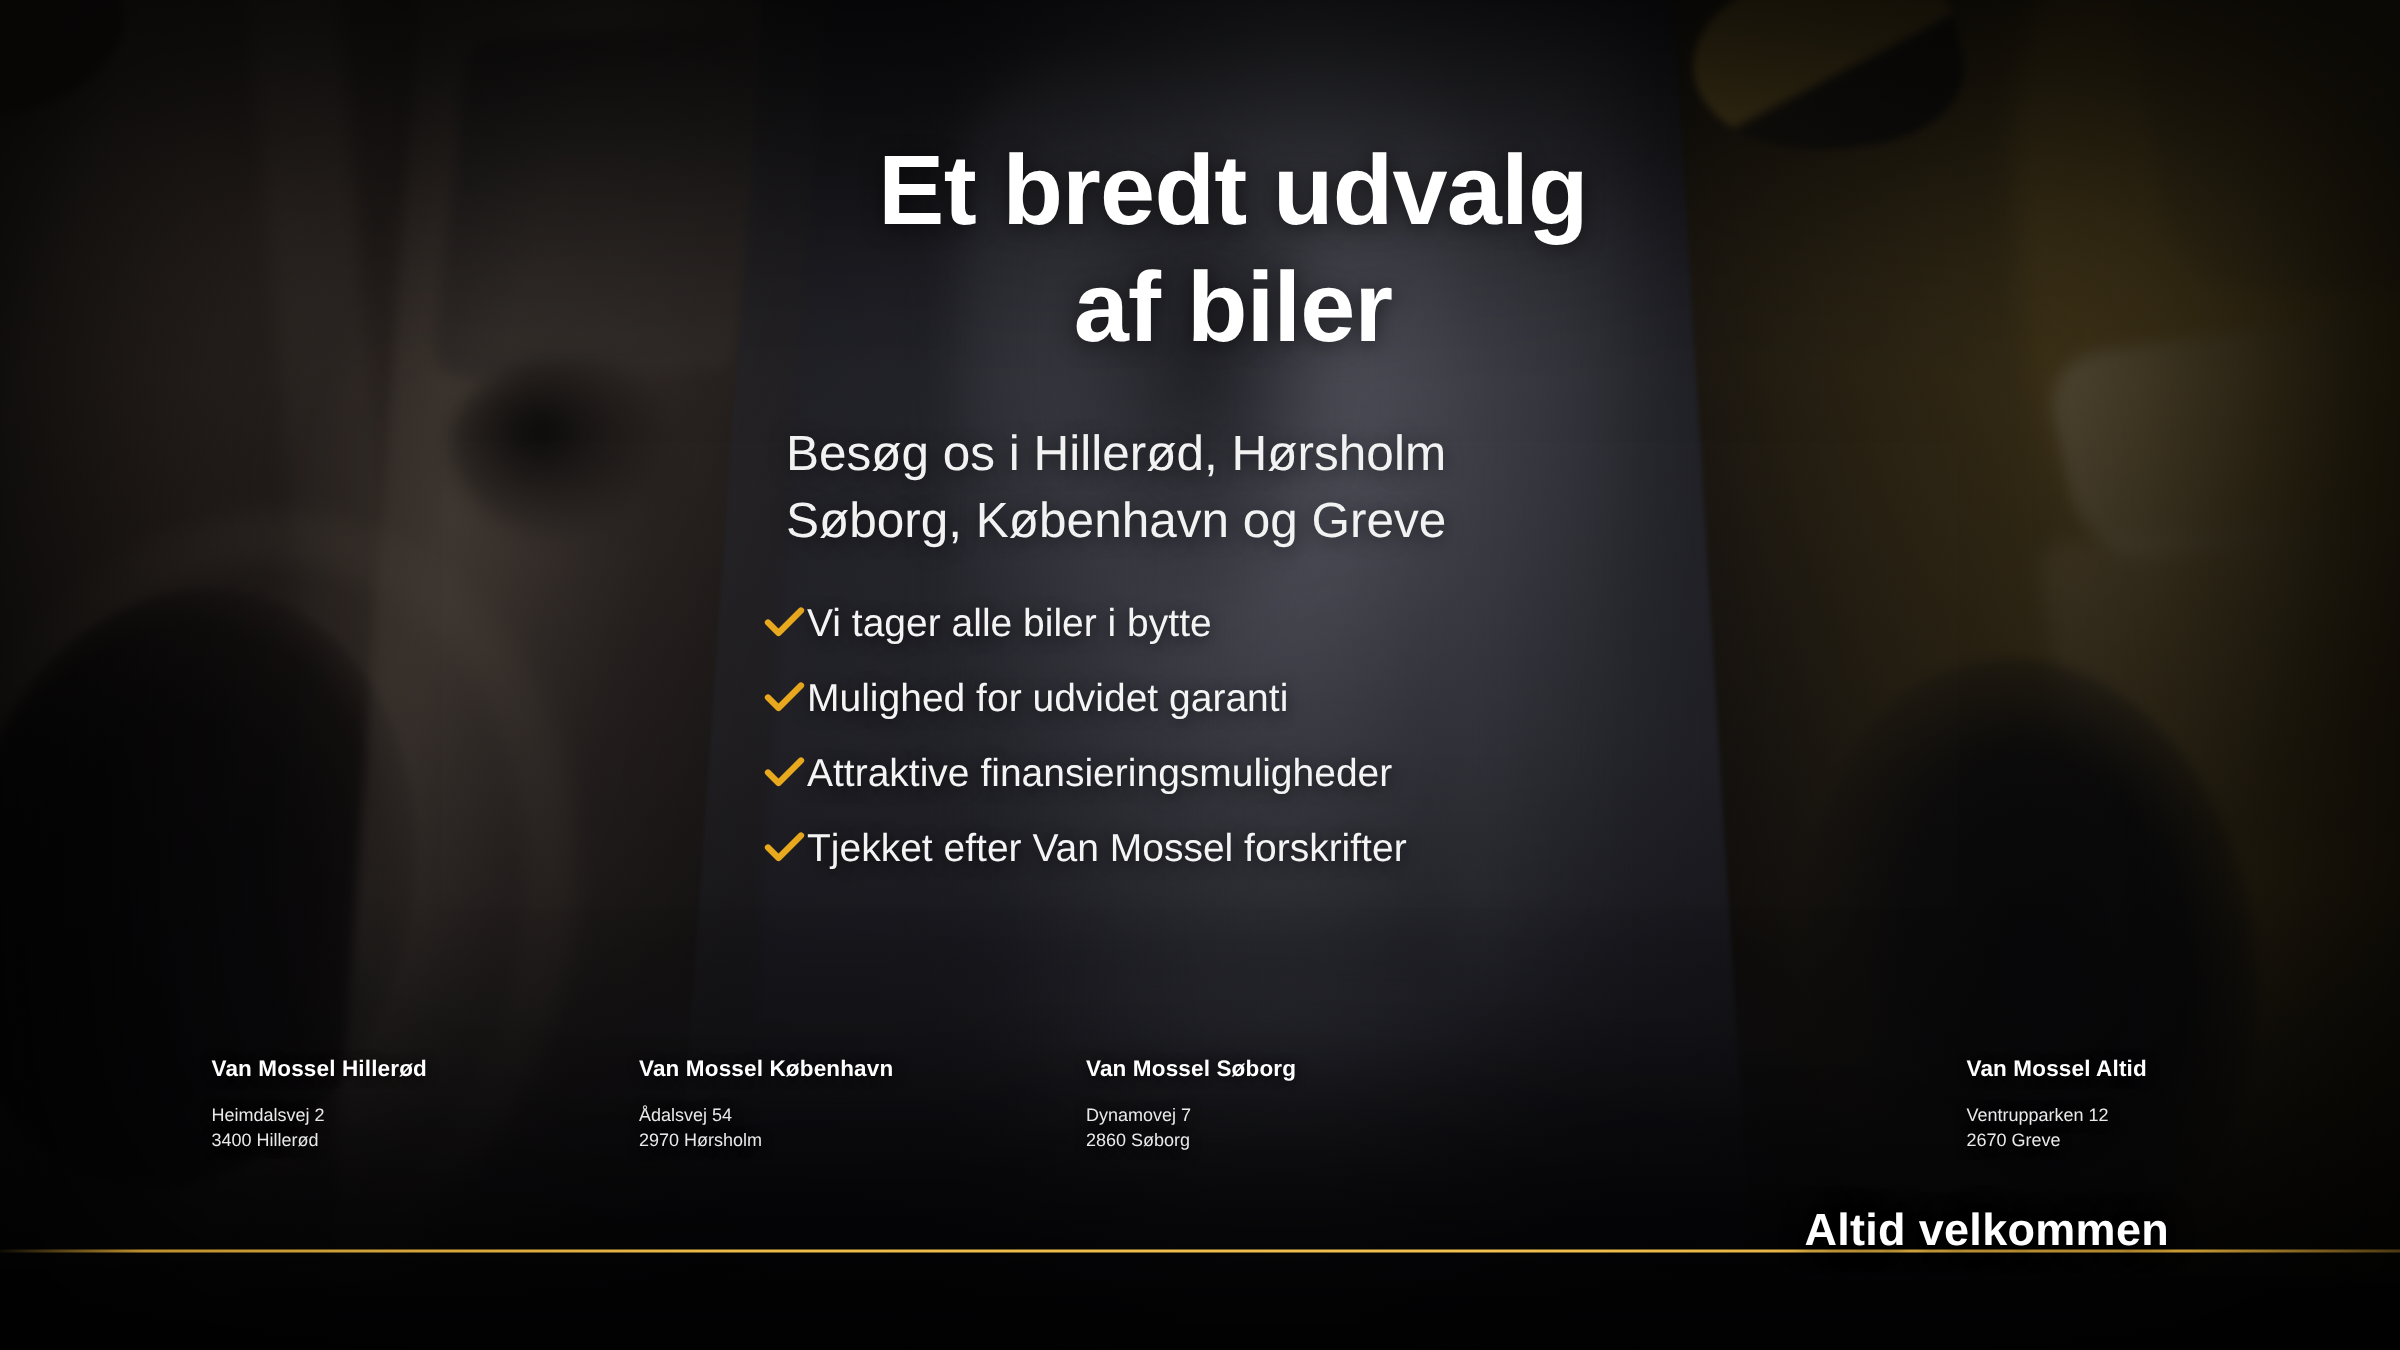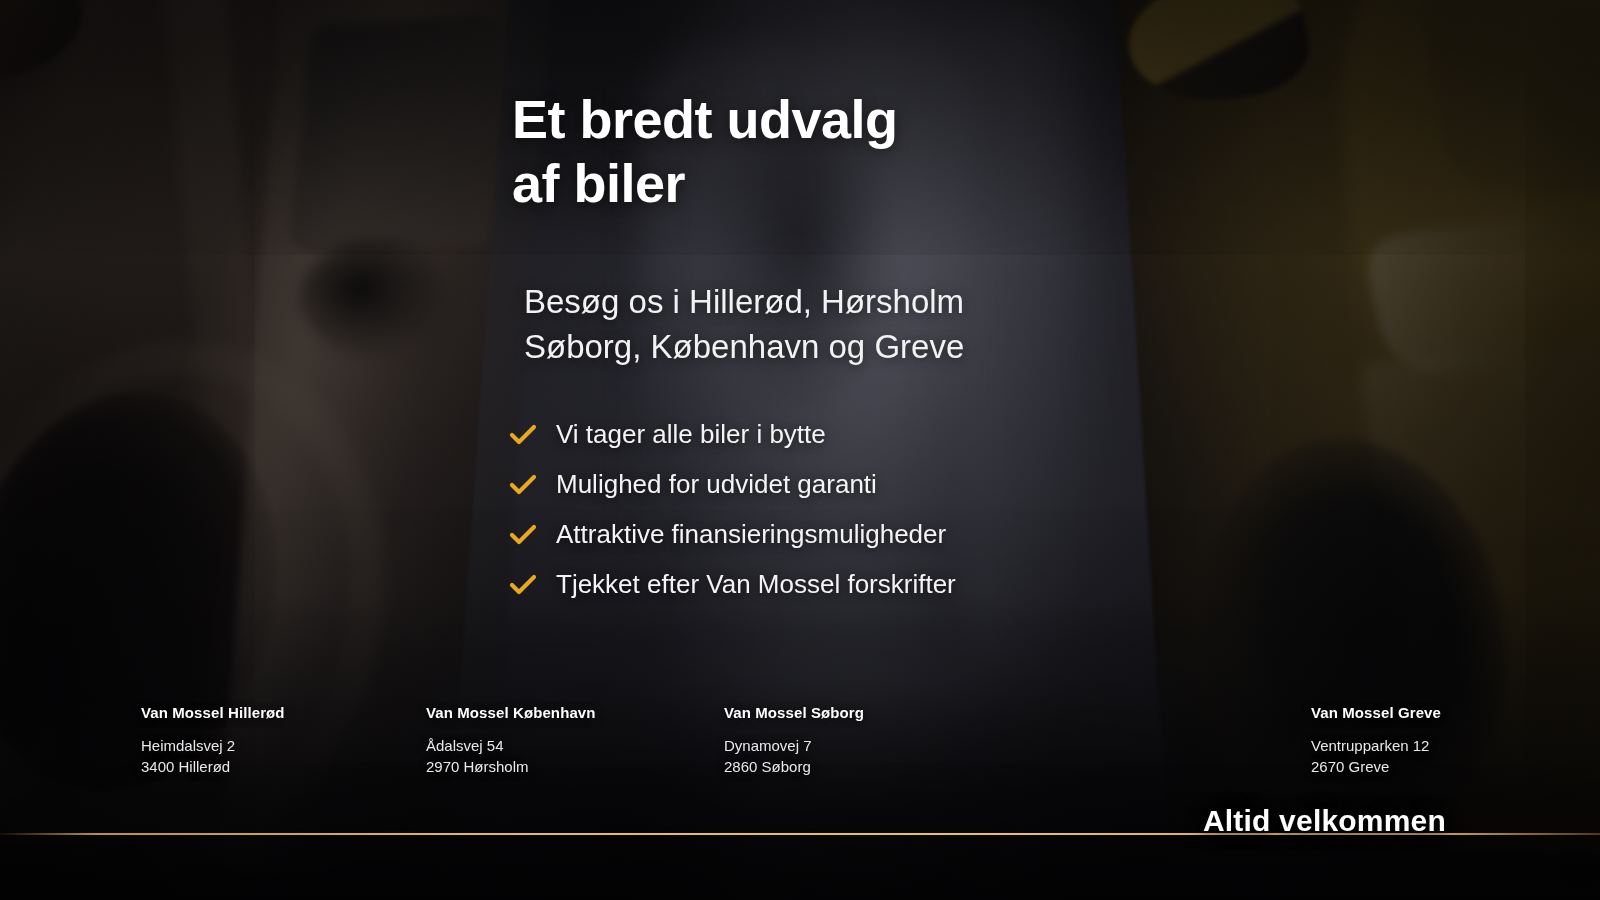--- a/index.html
+++ b/index.html
@@ -293,27 +293,28 @@
     position: absolute;
     inset: 0;
   }
 
   .headline {
     position: absolute;
     left: 512px;
     top: 88px;
     width: 620px;
     margin: 0;
-    font-size: 54px;
+    font-size: 66px;
     line-height: 1.18;
     font-weight: 700;
     color: #ffffff;
     letter-spacing: -0.5px;
     text-shadow: 0 2px 14px rgba(0,0,0,0.55);
     white-space: pre-line;
+    text-align: center;
   }
 
   .subhead {
     position: absolute;
     left: 512px;
     top: 268px;
     width: 640px;
     margin: 12px;
     font-size: 33px;
     line-height: 1.36;
@@ -326,23 +327,23 @@
   .features {
     position: absolute;
     left: 508px;
     top: 400px;
     list-style: none;
     margin: 0;
     padding: 0;
   }
   .feature {
     display: flex;
-    align-items: flex-end;
+    align-items: flex-start;
     height: 50px;
-    gap: 18px;
+    gap: 0;
   }
   .check-icon {
     flex: 0 0 auto;
     width: 30px;
     height: 30px;
     display: block;
   }
   .feature-label {
     font-size: 26px;
     color: #f4f4f5;
@@ -367,21 +368,21 @@
     margin: 0 0 14px 0;
     font-size: 15px;
     font-weight: 700;
     color: #ffffff;
     letter-spacing: 0.1px;
     text-shadow: 0 1px 8px rgba(0,0,0,0.8);
     white-space: nowrap;
   }
   .loc-addr {
     margin: 0;
-    font-size: 15px;
+    font-size: 12px;
     line-height: 1.42;
     font-weight: 400;
     color: #e9e9ea;
     text-shadow: 0 1px 8px rgba(0,0,0,0.8);
     white-space: pre-line;
   }
 
   
   .gold-rule {
     position: absolute;
@@ -505,21 +506,21 @@
         <p class="loc-name">Van Mossel København</p>
         <p class="loc-addr">Ådalsvej 54
 2970 Hørsholm</p>
       </div>
       <div class="location" style="left:724px;">
         <p class="loc-name">Van Mossel Søborg</p>
         <p class="loc-addr">Dynamovej 7
 2860 Søborg</p>
       </div>
       <div class="location" style="left:1311px;">
-        <p class="loc-name">Van Mossel Greve</p>
+        <p class="loc-name">Van Mossel Altid</p>
         <p class="loc-addr">Ventrupparken 12
 2670 Greve</p>
       </div>
     </div>
 
     <div class="gold-rule"></div>
     <p class="slogan">Altid velkommen</p>
 
   </div>
 </div>

